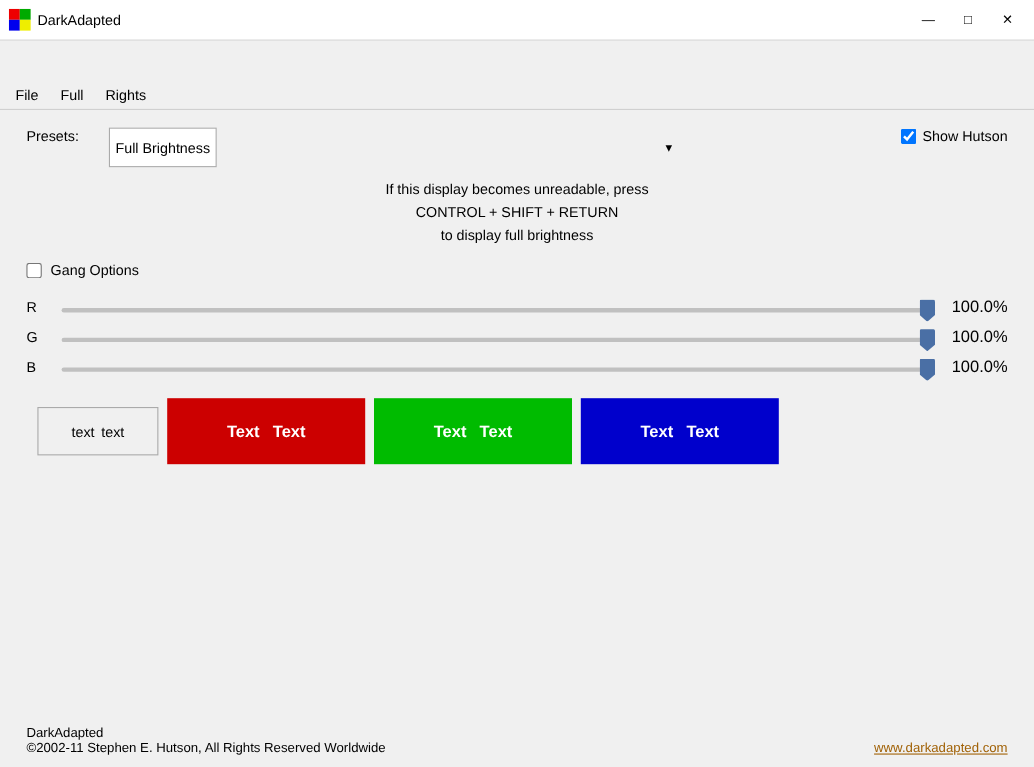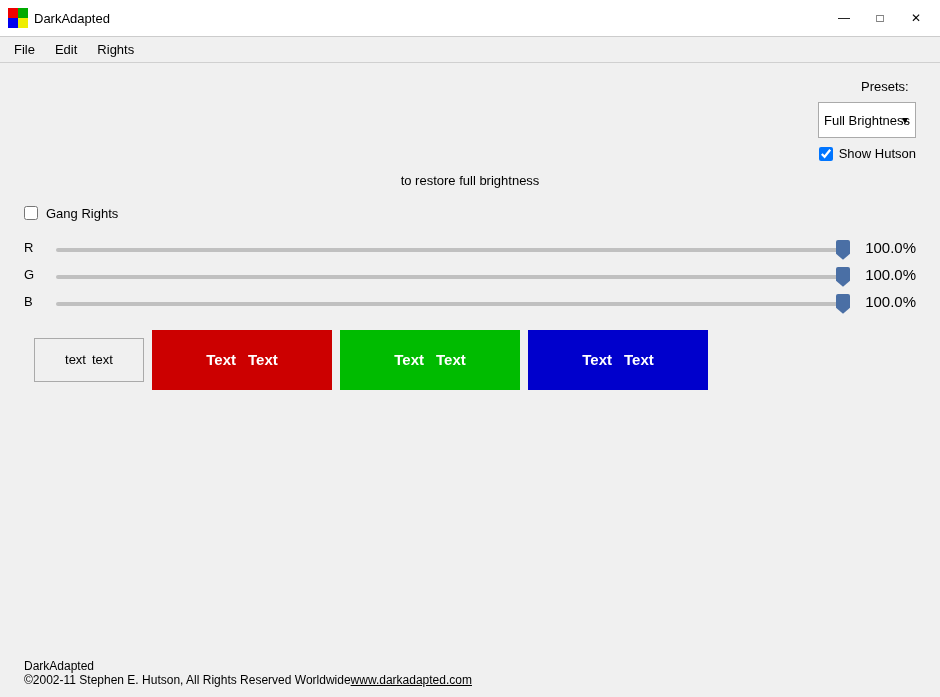--- a/index.html
+++ b/index.html
@@ -60,39 +60,39 @@
       background: #f0f0f0;
       display: flex;
       gap: 0;
       padding: 2px 4px;
       border-bottom: 1px solid #d0d0d0;
     }
     .menu-item {
       padding: 3px 10px;
       cursor: pointer;
       font-size: 13px;
+      margin-top: 37px;
     }
 
     
     .main-content {
       flex: 1;
       padding: 16px 24px;
       background: #f0f0f0;
       display: flex;
       flex-direction: column;
       gap: 0;
     }
 
     
     .presets-row {
       display: flex;
-      align-items: flex-end;
-      gap: 8px;
+      align-items: flex-start;
+      gap: 20px;
       margin-bottom: 10px;
-      flex-direction: column;
     }
     .presets-label {
       font-size: 13px;
       min-width: 55px;
     }
     .presets-select {
       flex: 1;
       max-width: 520px;
       height: 36px;
       font-size: 13px;
@@ -233,27 +233,27 @@
     .btn-blue { background: #0000cc; }
 
     
     .footer {
       padding: 4px 24px 10px;
       font-size: 12px;
       color: #000;
       background: #f0f0f0;
     }
     .footer-link {
-      color: #000000;
+      color: #a16207;
       text-decoration: underline;
       cursor: pointer;
     }
     .footer-line2 {
       display: flex;
-      justify-content: flex-start;
+      justify-content: space-between;
       align-items: center;
     }
 
     
     input[type=range] {
       -webkit-appearance: none;
       appearance: none;
       height: 4px;
       background: #c0c0c0;
       border-radius: 2px;
@@ -293,21 +293,21 @@
   </div>
   <div class="title-bar-controls">
     <button class="title-btn">—</button>
     <button class="title-btn">□</button>
     <button class="title-btn close">✕</button>
   </div>
 </div>
 
 <div class="menu-bar">
   <div class="menu-item">File</div>
-  <div class="menu-item">Edit</div>
+  <div class="menu-item">Full</div>
   <div class="menu-item">Rights</div>
 </div>
 
 <div class="main-content">
 
   <div class="presets-row">
     <span class="presets-label">Presets:</span>
     <div class="presets-select-wrapper">
       <select class="presets-select">
         <option>Full Brightness</option>
@@ -316,26 +316,28 @@
         <option>Custom</option>
       </select>
     </div>
     <label class="show-details-label">
       <input type="checkbox" class="show-details-checkbox" checked="" style="">
       <span>Show Hutson</span>
     </label>
   </div>
 
   <div class="info-text">
-    <div>to restore full brightness</div>
+    <div>If this display becomes unreadable, press</div>
+    <div>CONTROL + SHIFT + RETURN</div>
+    <div>to display full brightness</div>
   </div>
 
   <div class="gang-row">
     <input type="checkbox" class="gang-checkbox" style="">
-    <span class="gang-label">Gang Rights</span>
+    <span class="gang-label">Gang Options</span>
   </div>
 
   <div class="slider-section">
 
     <div class="slider-row">
       <span class="slider-letter">R</span>
       <div class="slider-wrapper">
         <input type="range" class="slider-input slider-dashed" min="0" max="100" value="100" style="">
       </div>
       <span class="slider-value">100.0%</span>

